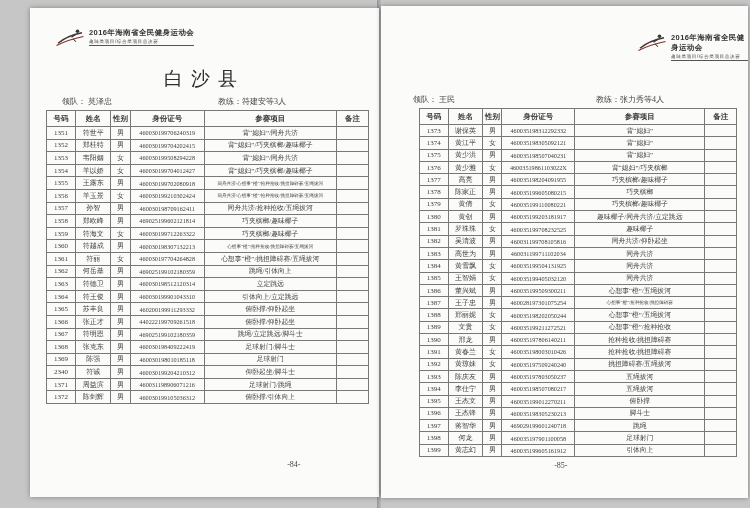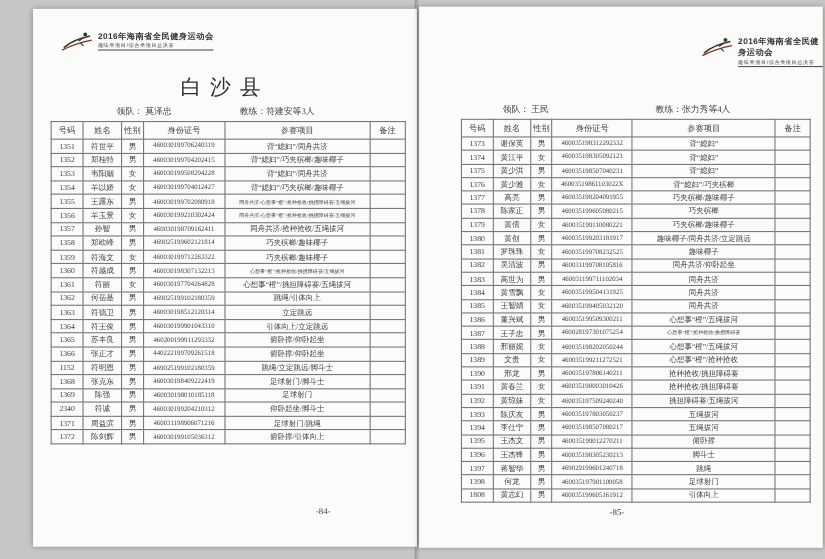--- a/index.html
+++ b/index.html
@@ -27,35 +27,35 @@
     padding-bottom:1px;margin-top:1px;font-family:"Liberation Sans",sans-serif;}
   .county-title{
     position:absolute;left:0;right:0;text-align:center;
     font-size:19px;font-weight:normal;letter-spacing:8px;color:#2f2e2c;
   }
   .page-left .county-title{top:58px;}
   .page-right .county-title{top:58px;}
   .leader-row{position:absolute;font-size:8px;color:#3f3e3c;width:100%;}
   .page-left .leader-row{top:88px;}
   .page-right .leader-row{top:88px;}
-  .leader{position:absolute;left:32px;white-space:nowrap;margin-left:44px;}
+  .leader{position:absolute;left:32px;white-space:nowrap;}
   .coach{position:absolute;white-space:nowrap;}
   .page-left .coach{left:188px;}
   .page-right .coach{left:215px;}
   table.roster{
     position:absolute;border-collapse:collapse;table-layout:fixed;
     font-size:7px;color:#3f3e3c;
   }
   .page-left table.roster{left:16px;top:102px;width:323px;}
   .page-right table.roster{left:38px;top:102px;width:318px;}
   table.roster th, table.roster td{
     border:1px solid #7a7774;text-align:center;vertical-align:middle;
     padding:0 1px;overflow:hidden;white-space:nowrap;
   }
-  table.roster th{font-size:7.5px;font-weight:normal;height:15px;}
+  table.roster th{font-size:7.5px;font-weight:bold;height:15px;}
   .page-left table.roster td{height:11.6px;}
   .page-right table.roster td{height:11.3px;}
   td.c-id{font-size:6.2px;letter-spacing:0;}
   td.c-events{font-size:6.8px;}
   td.c-events.small-events{font-size:4.6px;}
   .page-number{position:absolute;font-size:8px;color:#454442;transform:translateX(-50%);}
   .page-left .page-number{left:67%;top:452px;margin-left:30px;}
   .page-right .page-number{left:49%;top:455px;}
 </style>
 </head>
@@ -223,21 +223,21 @@
         </tr>
         <tr>
           <td class="c-no">1366</td>
           <td class="c-name">张正才</td>
           <td class="c-gender">男</td>
           <td class="c-id">440222199709261518</td>
           <td class="c-events">俯卧撑/仰卧起坐</td>
           <td class="c-remark"></td>
         </tr>
         <tr>
-          <td class="c-no">1152</td>
+          <td class="c-no">1367</td>
           <td class="c-name">符明恩</td>
           <td class="c-gender">男</td>
           <td class="c-id">469025199102180359</td>
           <td class="c-events">跳绳/立定跳远/脚斗士</td>
           <td class="c-remark"></td>
         </tr>
         <tr>
           <td class="c-no">1368</td>
           <td class="c-name">张克东</td>
           <td class="c-gender">男</td>
@@ -521,21 +521,21 @@
         </tr>
         <tr>
           <td class="c-no">1398</td>
           <td class="c-name">何龙</td>
           <td class="c-gender">男</td>
           <td class="c-id">460035197901100058</td>
           <td class="c-events">足球射门</td>
           <td class="c-remark"></td>
         </tr>
         <tr>
-          <td class="c-no">1808</td>
+          <td class="c-no">1399</td>
           <td class="c-name">黄志幻</td>
           <td class="c-gender">男</td>
           <td class="c-id">460035199605161912</td>
           <td class="c-events">引体向上</td>
           <td class="c-remark"></td>
         </tr>
       </tbody>
   </table>
   <div class="page-number">-85-</div>
 </div>

